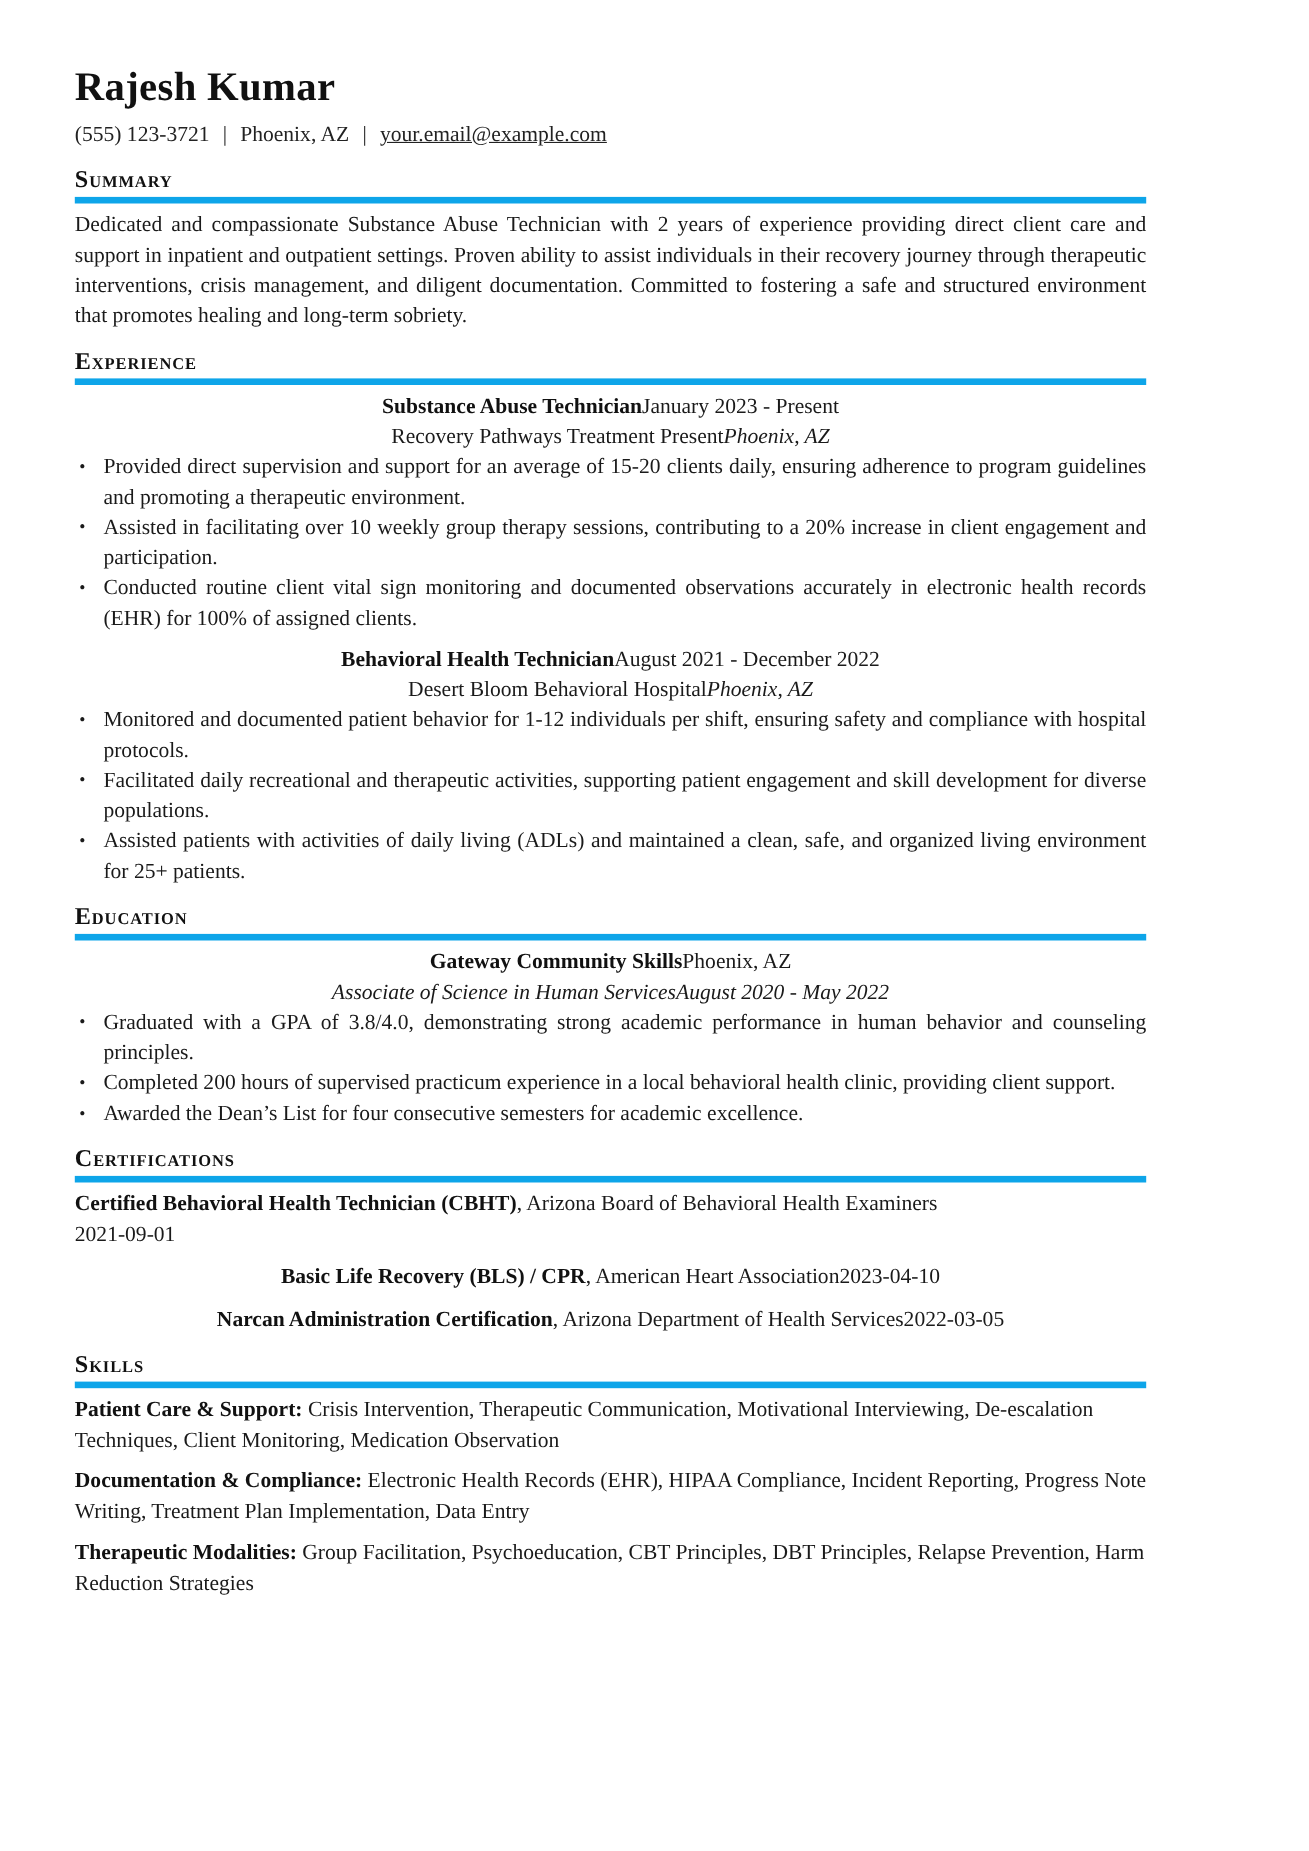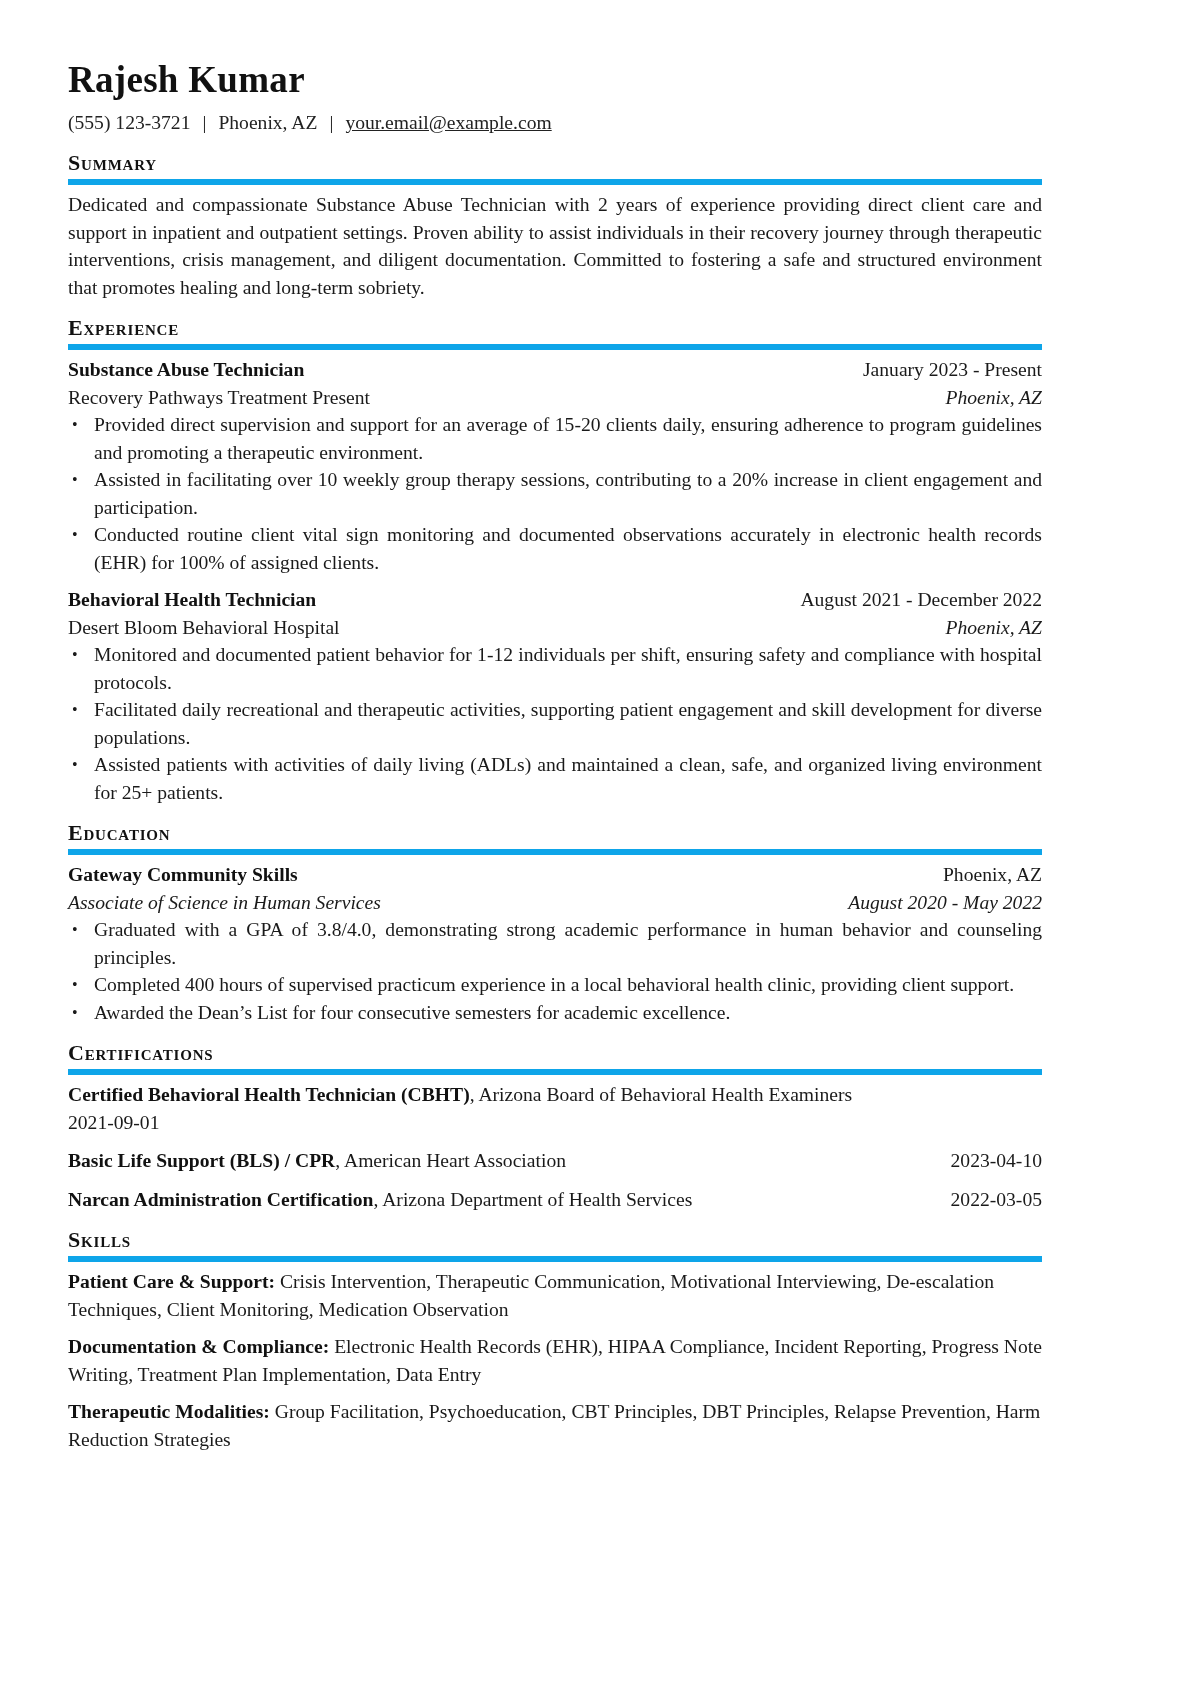--- a/index.html
+++ b/index.html
@@ -44,21 +44,21 @@
       letter-spacing: 0.8px;
       line-height: 26px;
       padding-bottom: 3px;
       border-bottom: 6px solid #0ea5e9;
       margin-bottom: 6px;
       color: #111;
     }
     .summary-text { text-align: justify; }
     .row {
       display: flex;
-      justify-content: space-between;
+      justify-content: center;
       align-items: baseline;
     }
     .bold { font-weight: bold; color: #111; }
     .italic { font-style: italic; }
     .entry { margin-bottom: 10px; }
     ul.bullets {
       list-style: none;
       margin: 0;
       padding: 0 0 0 26px;
     }
@@ -136,36 +136,36 @@
       <div class="row">
         <span class="bold">Gateway Community Skills</span>
         <span>Phoenix, AZ</span>
       </div>
       <div class="row">
         <span class="italic">Associate of Science in Human Services</span>
         <span class="italic">August 2020 - May 2022</span>
       </div>
       <ul class="bullets">
         <li>Graduated with a GPA of 3.8/4.0, demonstrating strong academic performance in human behavior and counseling principles.</li>
-        <li>Completed 400 hours of supervised practicum experience in a local behavioral health clinic, providing client support.</li>
+        <li>Completed 200 hours of supervised practicum experience in a local behavioral health clinic, providing client support.</li>
         <li>Awarded the Dean’s List for four consecutive semesters for academic excellence.</li>
       </ul>
     </div>
   </section>
 
   <section class="section">
     <div class="section-title">Certifications</div>
 
     <div class="cert">
       <span class="bold">Certified Behavioral Health Technician (CBHT)</span><span>, Arizona Board of Behavioral Health Examiners</span><br>
       <span>2021-09-01</span>
     </div>
 
     <div class="cert row">
-      <span><span class="bold">Basic Life Support (BLS) / CPR</span><span>, American Heart Association</span></span>
+      <span><span class="bold">Basic Life Recovery (BLS) / CPR</span><span>, American Heart Association</span></span>
       <span>2023-04-10</span>
     </div>
 
     <div class="cert row">
       <span><span class="bold">Narcan Administration Certification</span><span>, Arizona Department of Health Services</span></span>
       <span>2022-03-05</span>
     </div>
   </section>
 
   <section class="section">

